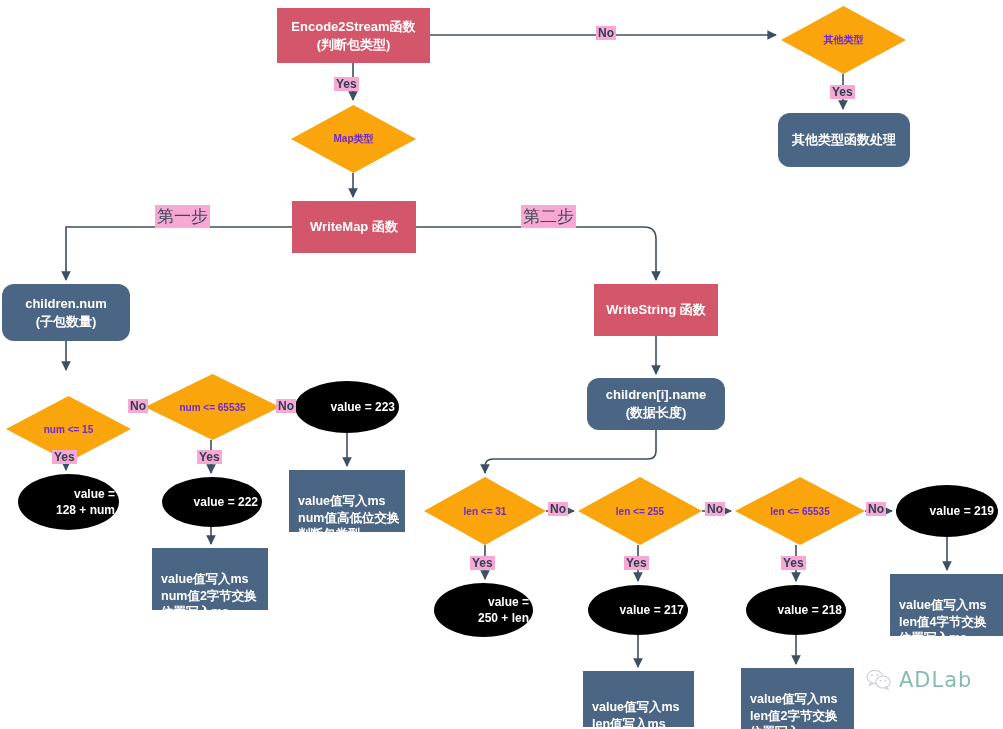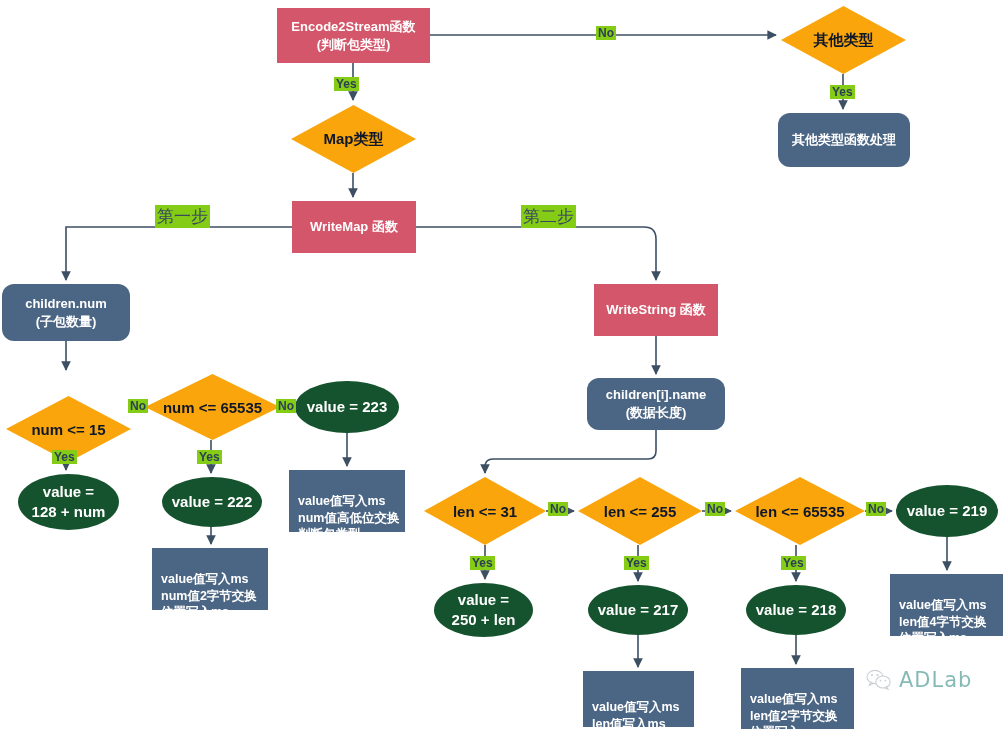--- a/index.html
+++ b/index.html
@@ -38,39 +38,39 @@
     width: 100%;
     padding: 0 4px;
     box-sizing: border-box;
   }
   .node .ln { display: block; white-space: nowrap; }
 
   .rect-pink   { background: #d4566a; font-size: 13px; }
   .rect-slate  { background: #4b6684; font-size: 13px; border-radius: 12px; }
   .rect-slate-left { background: #4b6684; font-size: 12.5px; text-align: left; }
   .rect-slate-left .lines { padding-left: 9px; text-align: left; margin-top: 34px; }
-  .ellipse     { background: #14532d; border-radius: 50%; font-size: 15px; }
+  .ellipse     { background: #000000; border-radius: 50%; font-size: 12px; text-align: right; }
 
   .diamond-wrap { position: absolute; }
   .diamond-wrap .dia-svg { position: absolute; left: 0; top: 0; }
   .diamond-wrap .dia-label {
     position: absolute;
     left: 0; top: 0;
     width: 100%; height: 100%;
     display: flex; align-items: center; justify-content: center;
-    color: #0f172a; font-weight: bold; font-size: 15px;
+    color: #6d28d9; font-weight: bold; font-size: 10px;
     white-space: nowrap;
   }
 
   .edge-label {
     position: absolute;
     color: #2b3f55;
     font-size: 12px;
     font-weight: bold;
-    background: #84cc16;
+    background: #f9a8d4;
     padding: 0 2px;
     white-space: nowrap;
   }
   .edge-label.cn { font-weight: normal; font-size: 17px; color: #3a4a5c; }
 
   #watermark {
     position: absolute;
     display: flex;
     align-items: center;
     gap: 7px;

